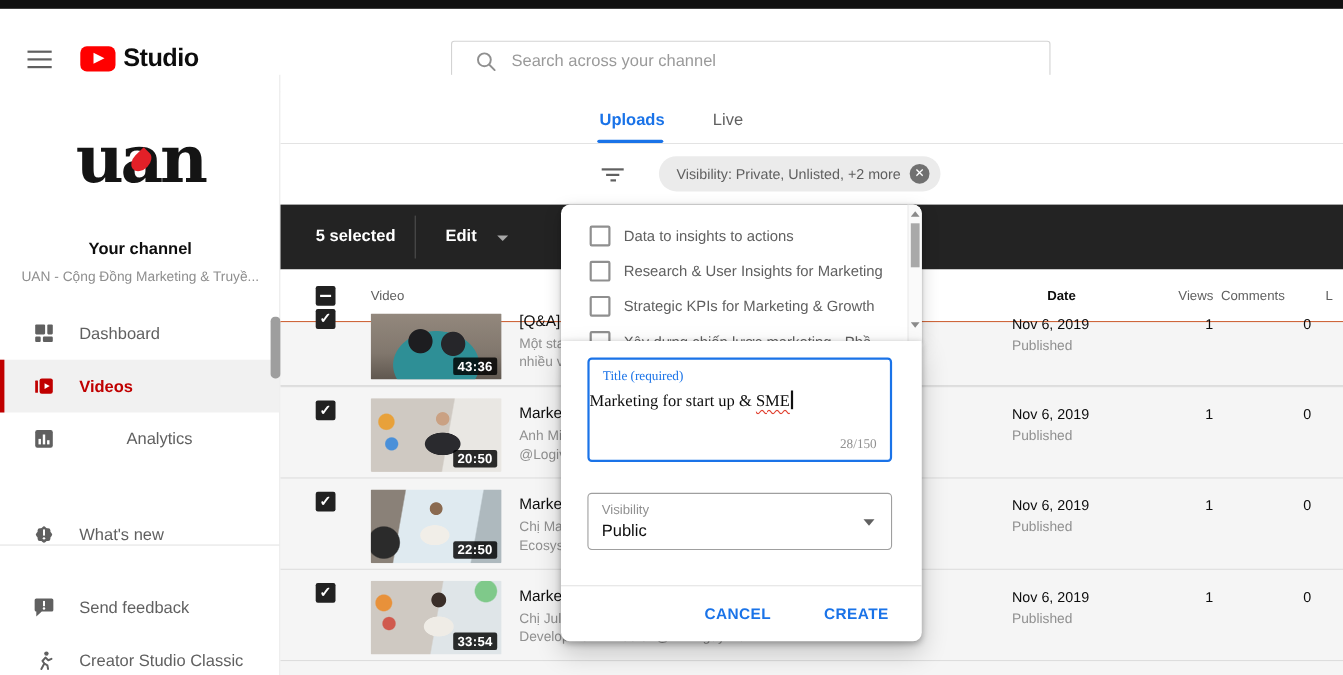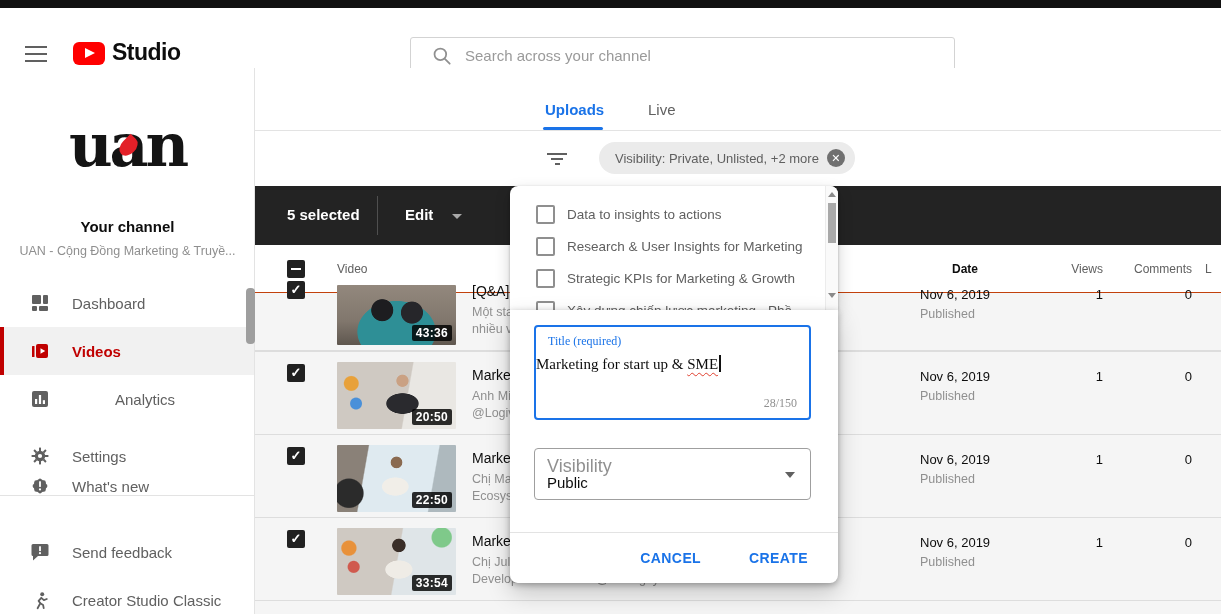--- a/index.html
+++ b/index.html
@@ -47,21 +47,21 @@
   .seltoolbar{left:255px;top:186px;width:966px;height:59px;background:#232323;}
   .sel-count{left:32px;top:20px;font-size:15px;font-weight:bold;color:#fff;}
   .sel-div{left:122px;top:10px;width:1px;height:39px;background:#4f4f4f;}
   .edit-btn{left:150px;top:20px;font-size:15px;font-weight:bold;color:#fff;cursor:pointer;}
   .edit-caret{left:197px;top:28px;width:0;height:0;border-left:5px solid transparent;border-right:5px solid transparent;border-top:5px solid #a8a8a8;}
   
   .thead{left:255px;top:245px;width:966px;height:48px;background:#fff;border-bottom:1px solid #c2410c;box-sizing:border-box;}
   .h-video{left:82px;top:17px;font-size:12px;color:#606060;}
   .h-date{left:665px;top:17px;font-size:12px;font-weight:bold;color:#0d0d0d;padding-left:32px;}
   .h-views{left:760px;top:17px;width:88px;text-align:right;font-size:12px;color:#606060;}
-  .h-comments{left:855px;top:17px;width:82px;text-align:right;font-size:12px;color:#606060;}
+  .h-comments{left:855px;top:17px;width:82px;font-size:12px;color:#606060;}
   .h-likes{left:950px;top:17px;font-size:12px;color:#606060;}
   .cb{width:18px;height:18px;background:#212121;border-radius:2px;color:#fff;text-align:center;font-size:13px;line-height:18px;font-weight:bold;cursor:pointer;}
   .cb-ind{position:relative;}
   .cb-ind::after{content:"";position:absolute;left:4px;top:8px;width:10px;height:2px;background:#fff;}
   .vrow{left:255px;width:966px;height:83px;background:#f5f5f5;border-top:1px solid #ddd;box-sizing:border-box;}
   .row1wrap{left:255px;top:281px;width:966px;height:70px;overflow:hidden;border-bottom:1px solid #ddd;box-sizing:border-box;}
   .row1bg{left:0;top:12px;width:966px;height:58px;background:#f5f5f5;}
   .r-check{left:32px;top:12px;}
   .r-thumb{left:82px;top:10px;width:119px;height:67px;border-radius:1px;overflow:hidden;}
   .r-dur{position:absolute;right:4px;bottom:4px;background:rgba(0,0,0,.82);color:#fff;font-size:12px;font-weight:bold;padding:1px 4px;border-radius:2px;letter-spacing:.3px;}
@@ -110,21 +110,21 @@
   
   .dialog{left:510px;top:310px;width:328px;height:273px;background:#fff;border-radius:0 0 8px 8px;
           box-shadow:0 2px 6px rgba(0,0,0,.3),0 10px 24px rgba(0,0,0,.2);z-index:21;}
   .t-field{left:24px;top:15px;width:277px;height:95px;border:2px solid #1a73e8;border-radius:4px;box-sizing:border-box;background:#fff;cursor:text;font-family:Liberation Serif, serif;}
   .t-label{position:absolute;left:12px;top:7px;font-size:12px;color:#1a73e8;}
   .t-value{position:absolute;left:0;top:28px;font-size:15px;color:#0d0d0d;white-space:nowrap;}
   .t-missp{text-decoration:underline wavy #e0402f 1px;text-underline-offset:3px;}
   .t-caret{display:inline-block;width:1.5px;height:17px;background:#111;vertical-align:-3px;margin-left:1px;}
   .t-count{position:absolute;right:12px;bottom:7px;font-size:12px;color:#909090;}
   .v-box{left:24px;top:138px;width:277px;height:52px;border:1px solid #9f9f9f;border-radius:4px;box-sizing:border-box;background:#fff;cursor:pointer;}
-  .v-label{position:absolute;left:12px;top:7px;font-size:18px;color:#909090;}
+  .v-label{position:absolute;left:12px;top:7px;font-size:12px;color:#909090;}
   .v-value{position:absolute;left:12px;top:25px;font-size:15px;color:#0d0d0d;}
   .v-caret{position:absolute;right:15px;top:23px;width:0;height:0;border-left:5.5px solid transparent;border-right:5.5px solid transparent;border-top:6px solid #606060;}
   .d-divider{left:0;top:222px;width:328px;height:1px;background:#e3e3e3;}
   .d-buttons{left:0;top:223px;width:328px;height:50px;display:flex;align-items:center;justify-content:flex-end;gap:36px;padding-right:24px;box-sizing:border-box;}
   .d-btn{font-size:14px;font-weight:bold;color:#1a73e8;letter-spacing:.4px;cursor:pointer;background:none;border:none;font-family:"Liberation Sans",sans-serif;}
 </style>
 </head>
 <body>
 
 <div class="screen">
@@ -179,37 +179,20 @@
         <rect x="2" y="2" width="16" height="16" rx="2"></rect>
         <rect x="5" y="10" width="2.2" height="5" fill="#fff"></rect>
           <rect x="8.9" y="6" width="2.2" height="9" fill="#fff"></rect>
         <rect x="12.8" y="11.2" width="2.2" height="3.8" fill="#fff"></rect>
       </svg>
       <span class="nlabel">Analytics</span>
     </div>
 
     <div class="ab nav-divider"></div>
 
-    <div class="ab nav-item" style="top:364px;">
-      <svg class="nicon" viewBox="0 0 20 20" fill="#606060">
-        <g>
-            <rect x="9" y="1.6" width="2" height="3.4" transform="rotate(0 10 10)"></rect>
-            <rect x="9" y="1.6" width="2" height="3.4" transform="rotate(45 10 10)"></rect>
-            <rect x="9" y="1.6" width="2" height="3.4" transform="rotate(90 10 10)"></rect>
-            <rect x="9" y="1.6" width="2" height="3.4" transform="rotate(135 10 10)"></rect>
-            <rect x="9" y="1.6" width="2" height="3.4" transform="rotate(180 10 10)"></rect>
-            <rect x="9" y="1.6" width="2" height="3.4" transform="rotate(225 10 10)"></rect>
-            <rect x="9" y="1.6" width="2" height="3.4" transform="rotate(270 10 10)"></rect>
-            <rect x="9" y="1.6" width="2" height="3.4" transform="rotate(315 10 10)"></rect>
-          </g>
-        <circle cx="10" cy="10" r="5.2"></circle>
-          <circle cx="10" cy="10" r="2.1" fill="#fff"></circle>
-      </svg>
-      <span class="nlabel">Settings</span>
-    </div>
 
     <div class="ab nav-item" style="top:394px;">
       <svg class="nicon" viewBox="0 0 20 20" fill="#606060">
         <rect x="4.2" y="4.2" width="11.6" height="11.6" rx="2"></rect>
         <rect x="4.2" y="4.2" width="11.6" height="11.6" rx="2" transform="rotate(45 10 10)"></rect>
         <rect x="9.1" y="5.3" width="1.8" height="5.6" fill="#fff"></rect>
           <circle cx="10" cy="13.4" r="1.1" fill="#fff"></circle>
       </svg>
       <span class="nlabel">What's new</span>
     </div>

